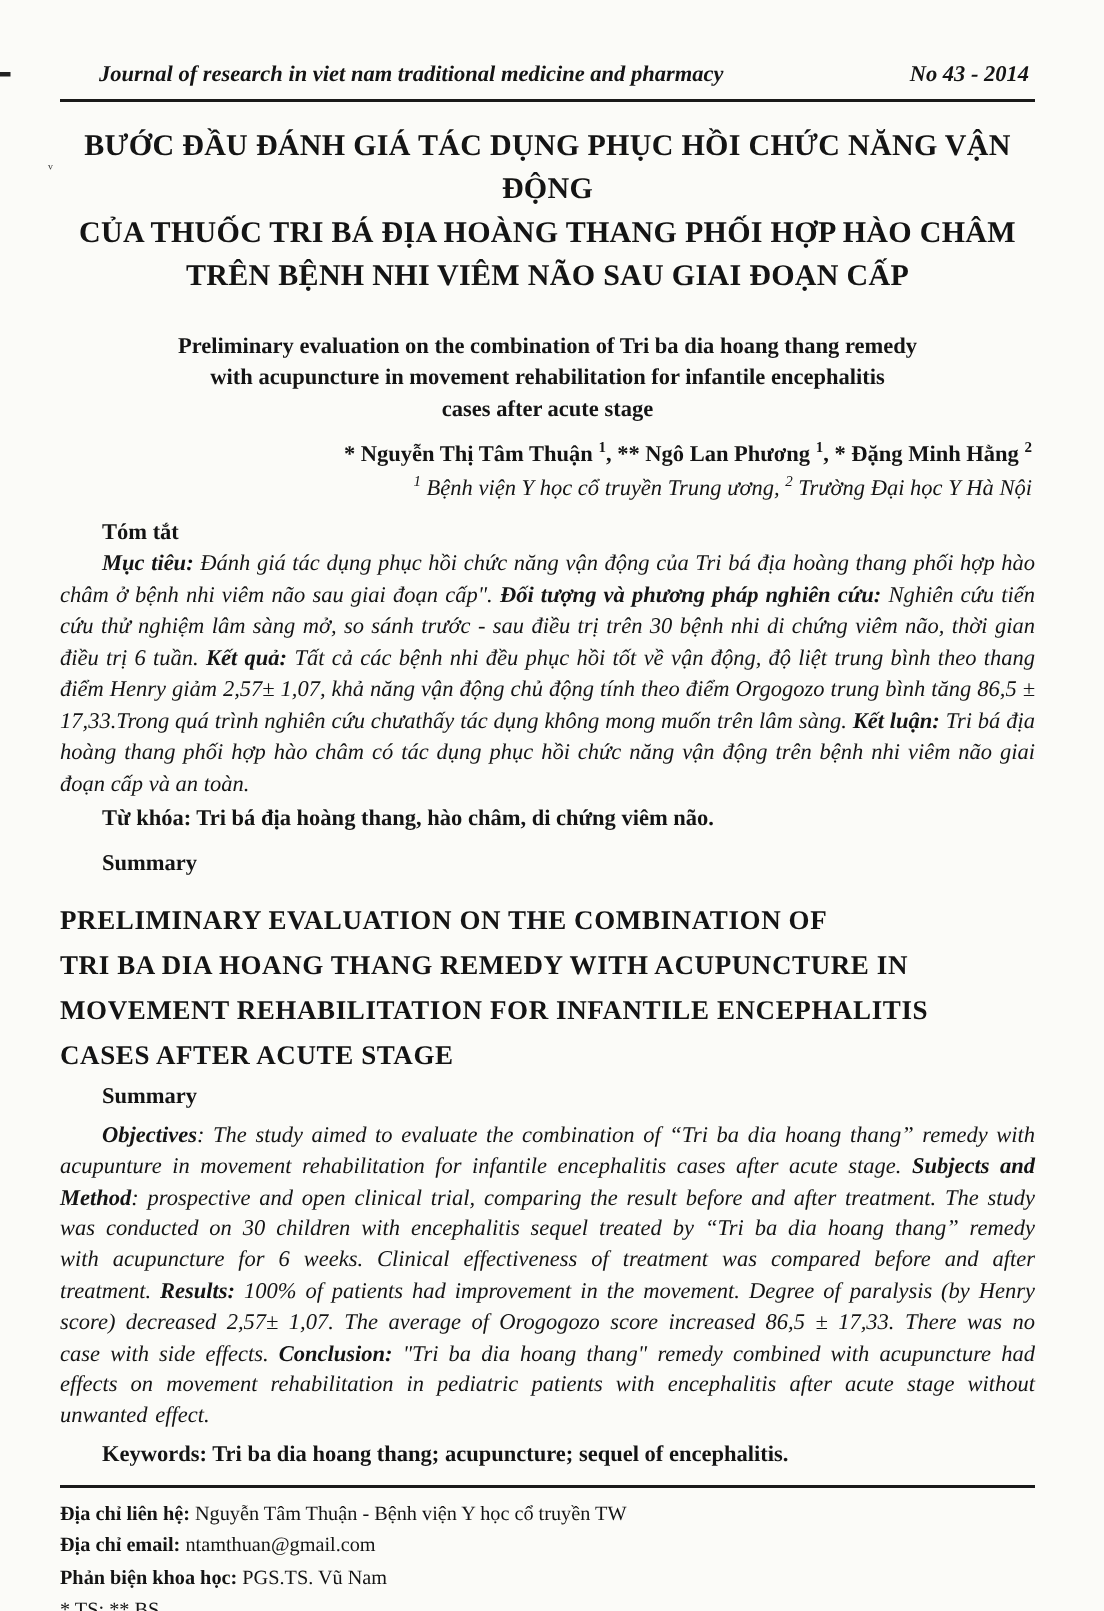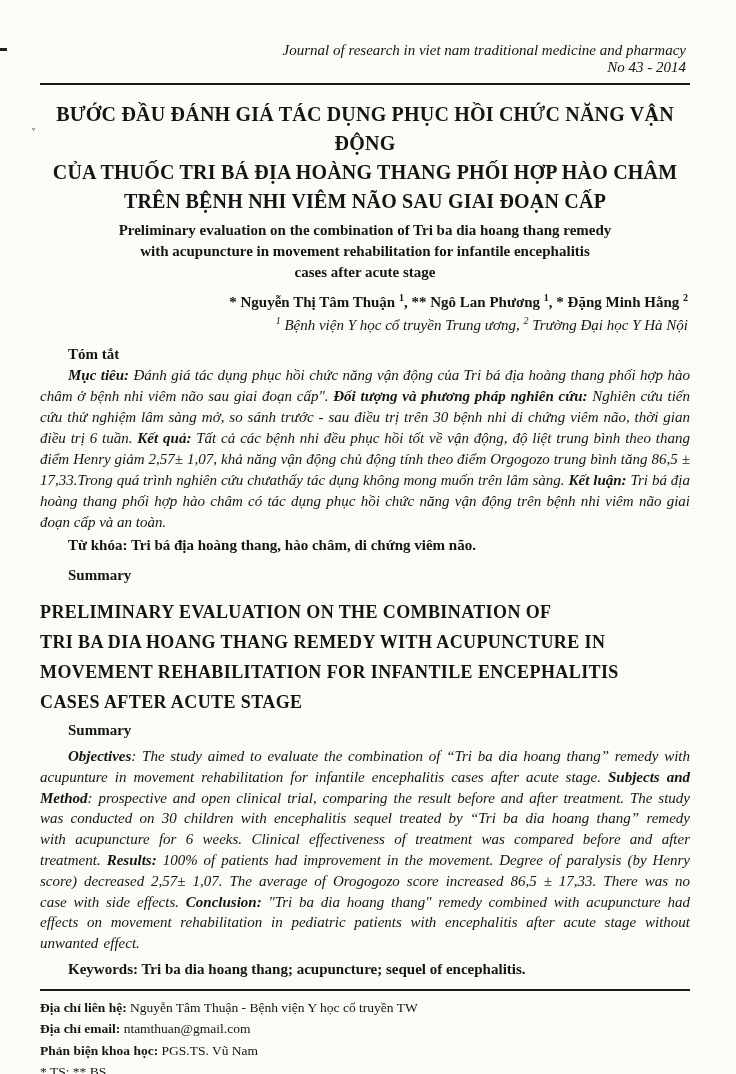--- a/index.html
+++ b/index.html
@@ -9,24 +9,23 @@
     color: #141414;
     font-family: "Liberation Serif", "DejaVu Serif", serif;
   }
   .page {
     width: 736px; height: 1074px;
     padding: 42px 46px 0 40px;
     position: relative;
   }
   
   .jheader {
-    display: flex; justify-content: space-between; align-items: flex-end;
-    font-size: 15px; font-weight: normal; font-style: italic;
+    display: flex; justify-content: space-between; align-items: flex-start;
+    font-size: 15px; font-weight: bold; font-style: italic;
     padding: 0 4px 0 26px;
-    flex-direction: column;
   }
   .jheader-rule {
     border: none; border-top: 2.5px solid #1a1a1a;
     margin-top: 7px;
   }
   
   .title-vi {
     margin-top: 15px;
     text-align: center;
     font-weight: bold;
@@ -34,21 +33,21 @@
     line-height: 29px;
     letter-spacing: 0.2px;
     position: relative;
   }
   .scan-mark {
     position: absolute; left: -8px; top: 12px;
     font-size: 11px; font-weight: normal; color: #333;
   }
   
   .title-en-sub {
-    margin-top: 4px;
+    margin-top: 22px;
     text-align: center;
     font-weight: bold;
     font-size: 15px;
     line-height: 21px;
   }
   
   .authors {
     margin-top: 9px;
     text-align: right;
     padding-right: 2px;

